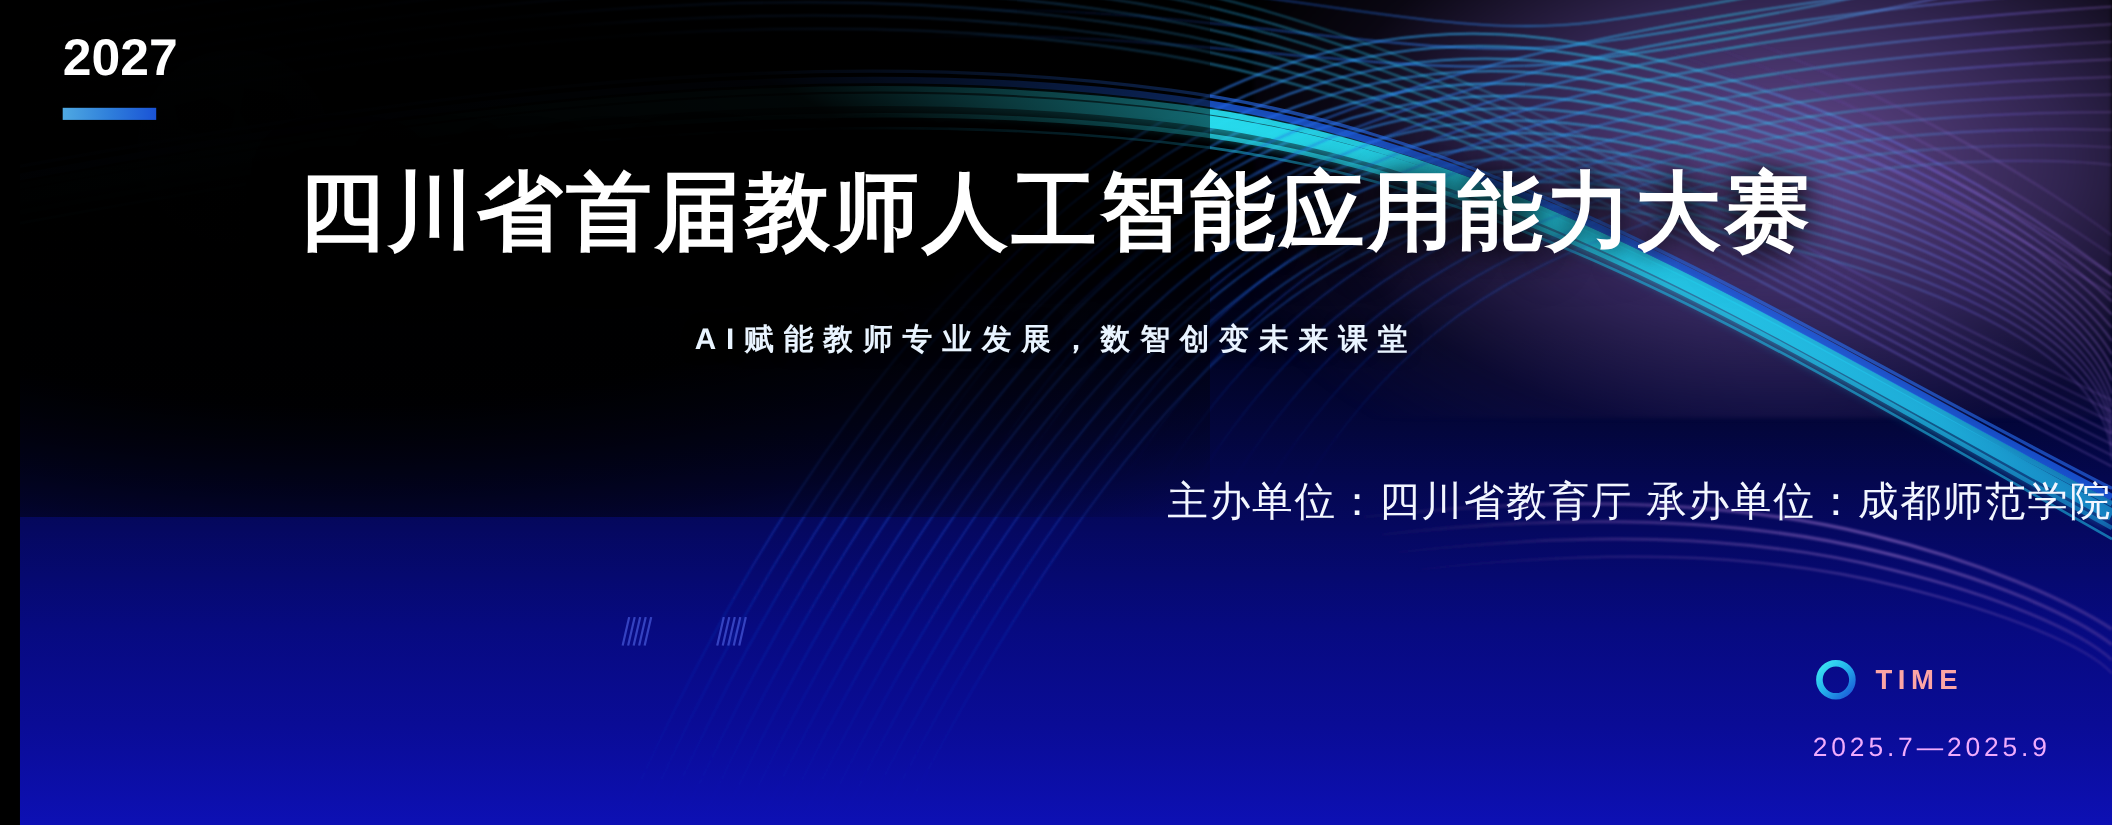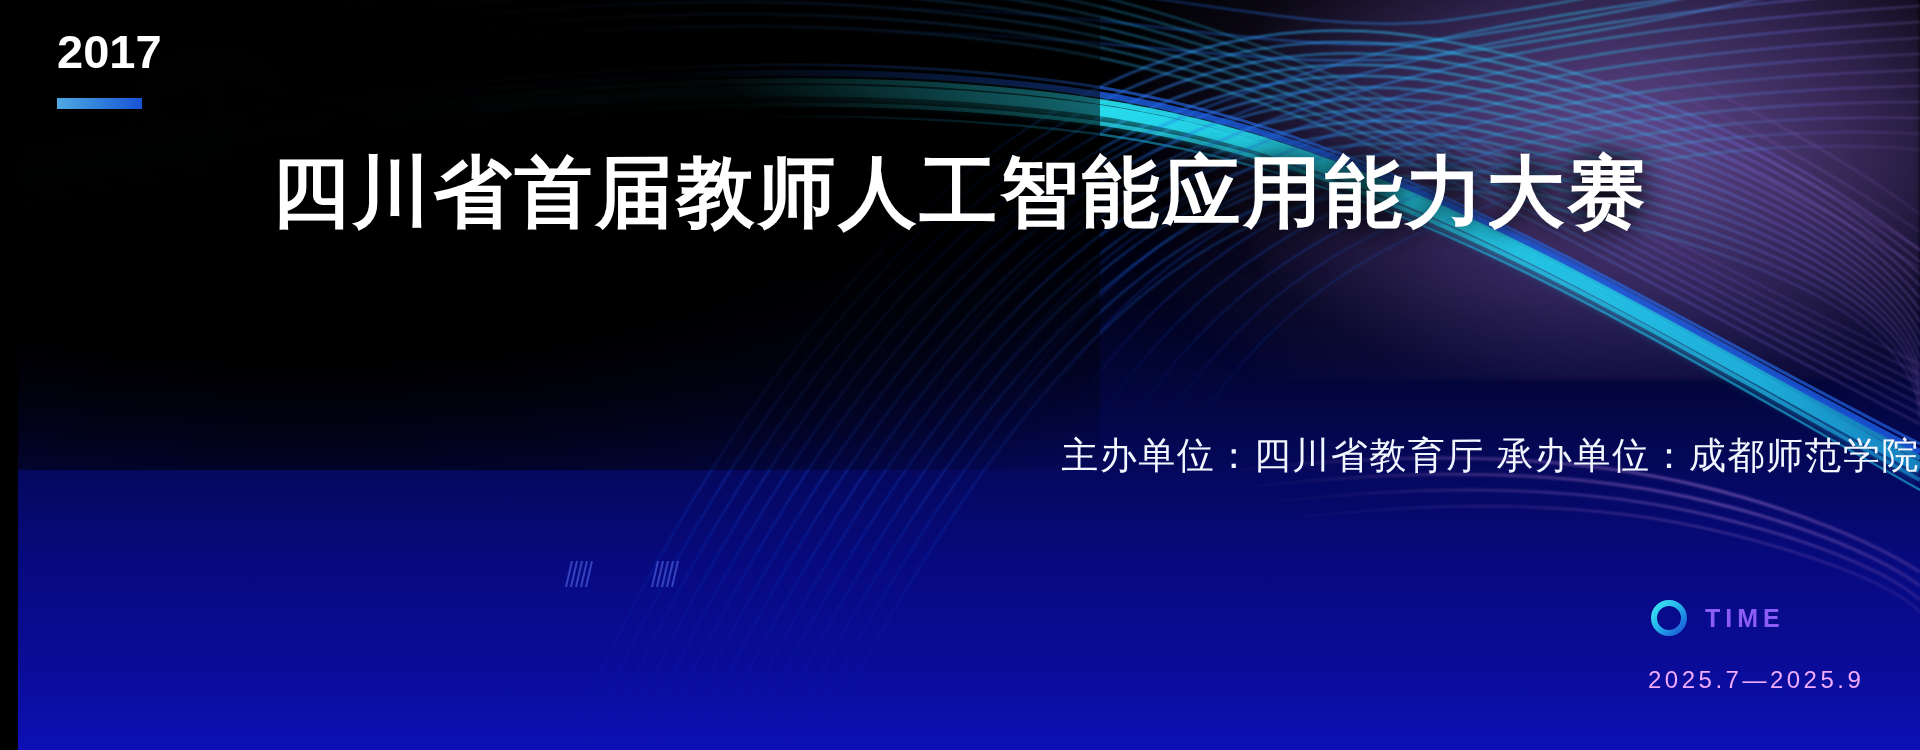--- a/index.html
+++ b/index.html
@@ -112,21 +112,21 @@
   .hatch-2 { left:644px; top:561px; }
 
   
   .time-logo {
     position:absolute; left:1648px; top:597px;
     display:flex; align-items:center; gap:15px; z-index:45;
   }
   .time-ring { width:42px; height:42px; display:block; }
   .time-word {
     font-size:25px; font-weight:bold; letter-spacing:5px;
-    color:#8b5cf6;
+    color:#fca5a5;
     font-family:"Liberation Sans","DejaVu Sans",sans-serif;
   }
   .time-date {
     position:absolute; left:1648px; top:666px; z-index:45;
     font-size:24px; letter-spacing:3.5px; color:#f0abfc;
     font-family:"Liberation Sans","DejaVu Sans",sans-serif;
     white-space:nowrap;
   }
 </style>
 </head>
@@ -288,26 +288,27 @@
       <path d="M1520,28 C1664,82 1800,150 1920,232" stroke-width="2" opacity="0.5"></path>
       <path d="M1530,12 C1676,68 1810,134 1920,214" stroke-width="2" opacity="0.45"></path>
     </g>
   </svg>
 
   <div class="bg-dark-mask"></div>
 
   <div class="bg-black-left"></div>
 
   <div class="year-block">
-    <div class="year-text">2017</div>
+    <div class="year-text">2027</div>
     <div class="year-bar"></div>
   </div>
 
   <div class="main-title">四川省首届教师人工智能应用能力大赛</div>
 
+  <div class="subtitle">AI赋能教师专业发展，数智创变未来课堂</div>
 
   <div class="org-line">主办单位：四川省教育厅  承办单位：成都师范学院</div>
 
   <svg class="hatch hatch-1" viewBox="0 0 36 26">
     <g stroke="#3a49c8" stroke-width="2">
       <line x1="8" y1="26" x2="14" y2="0"></line>
       <line x1="13" y1="26" x2="19" y2="0"></line>
       <line x1="18" y1="26" x2="24" y2="0"></line>
       <line x1="23" y1="26" x2="29" y2="0"></line>
       <line x1="28" y1="26" x2="34" y2="0"></line>

